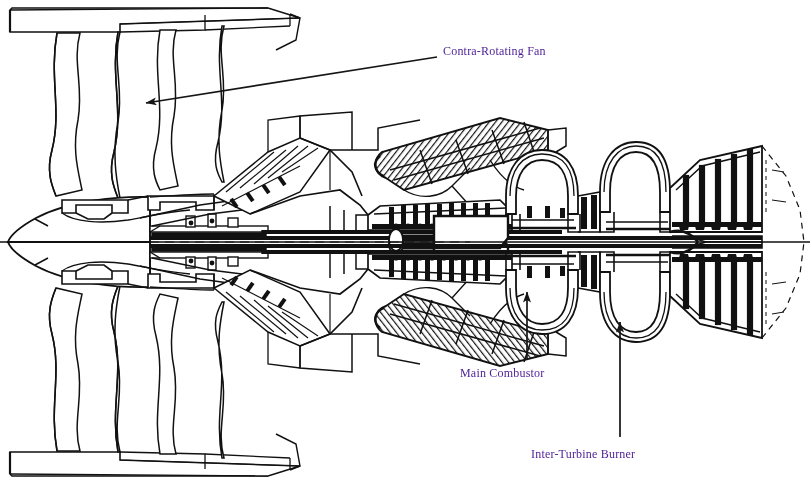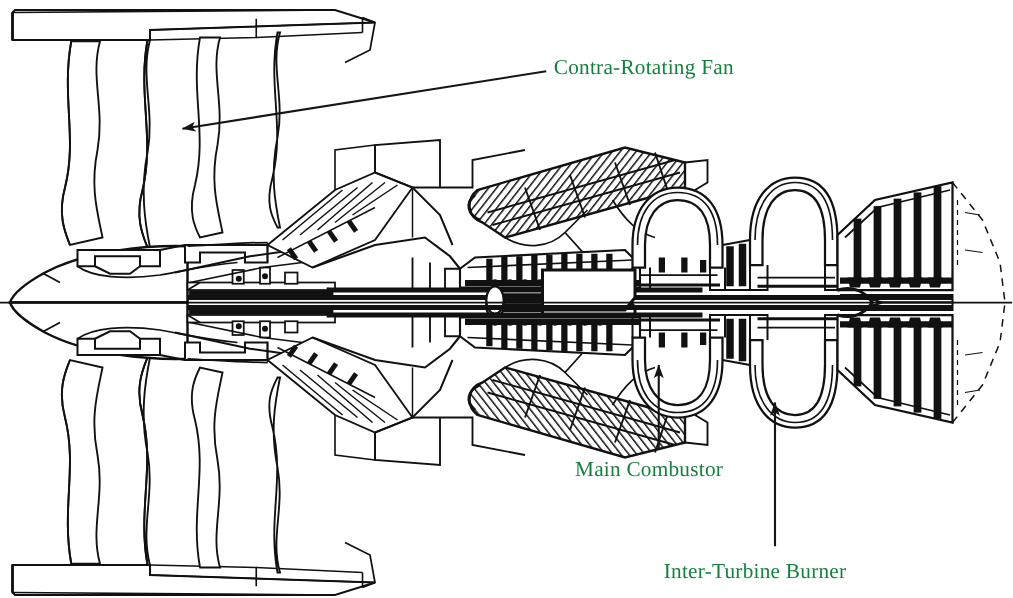--- a/index.html
+++ b/index.html
@@ -19,22 +19,22 @@
     position: absolute;
     left: 0;
     top: 0;
     width: 810px;
     height: 478px;
     display: block;
   }
   .lbl {
     position: absolute;
     font-family: "Liberation Serif", "DejaVu Serif", serif;
-    font-size: 17px;
-    color: #15803d;
+    font-size: 12px;
+    color: #4c1d95;
     white-space: nowrap;
     letter-spacing: 0.2px;
     text-align: right;
   }
   #label-contra-rotating-fan { left: 443px; top: 44px; }
   #label-main-combustor      { left: 460px; top: 366px; }
   #label-inter-turbine-burner{ left: 531px; top: 447px; }
 </style>
 </head>
 <body>

